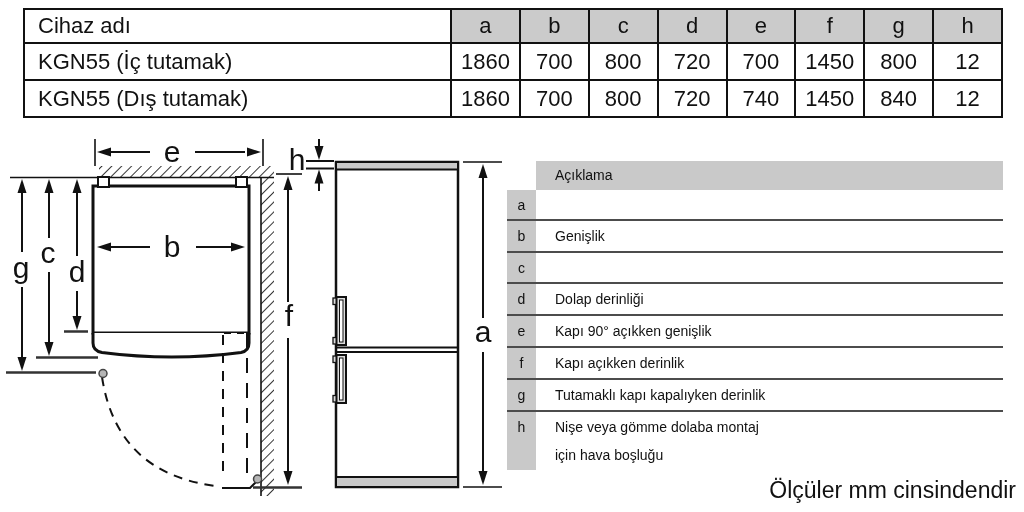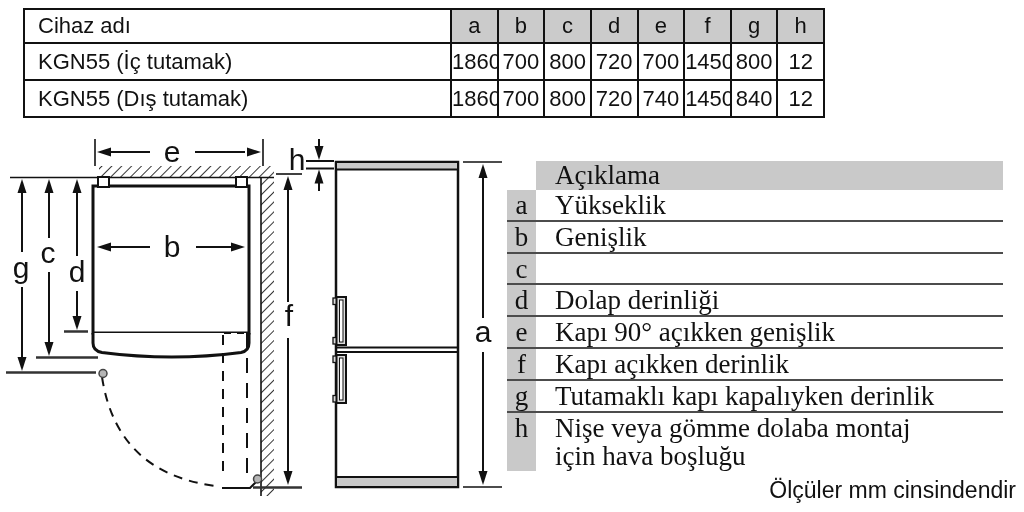--- a/index.html
+++ b/index.html
@@ -2,36 +2,36 @@
 <html><head>
 <meta charset="utf-8">
 <style>
   html,body{margin:0;padding:0;background:#ffffff;}
   .screen{
     position:relative;width:1024px;height:512px;background:#ffffff;overflow:hidden;
     font-family:"Liberation Sans",sans-serif;color:#111;
   }
   
   table.spec{
-    position:absolute;left:23px;top:8px;width:802px;
+    position:absolute;left:23px;top:8px;width:980px;
     border-collapse:collapse;table-layout:fixed;font-size:22px;padding-left:32px;
   }
   table.spec td{
     border:2px solid #111;height:35px;text-align:center;padding:0;
     white-space:nowrap;overflow:hidden;
   }
   table.spec tr.hd td{height:32px;}
   table.spec tr.hd td.dim{background:#cbcbcb;}
   table.spec td.name{text-align:left;padding-left:13px;}
   col.c-name{width:427px;}
   
   svg.diag{position:absolute;left:0;top:130px;}
   svg.diag text{font-family:"Liberation Sans",sans-serif;font-size:30px;fill:#111;stroke:none;}
   
-  .legend{position:absolute;left:507px;top:161px;width:496px;font-size:27px;font-family:Liberation Serif, serif;}
+  .legend{position:absolute;left:507px;top:161px;width:496px;font-size:14px;}
   .lg-header{display:flex;height:29px;}
   .lg-spacer{width:29px;}
   .lg-htext{flex:1;background:#c9c9c9;line-height:29px;padding-left:19px;}
   .lg-row{display:flex;border-bottom:2px solid #4c4c4c;box-sizing:border-box;}
   .lg-row.last{border-bottom:none;}
   .lg-key{width:29px;background:#c9c9c9;text-align:center;line-height:28px;padding-top:1px;}
   .lg-text{flex:1;padding:1px 0 1px 19px;line-height:28px;white-space:pre-line;}
   
   .footer-note{position:absolute;right:8px;top:477px;font-size:23px;}
 </style>
@@ -219,21 +219,20 @@
     </g>
   </svg>
 
   <div class="legend">
     <div class="lg-header">
       <div class="lg-spacer"></div>
       <div class="lg-htext">Açıklama</div>
     </div>
     <div class="lg-row">
       <div class="lg-key">a</div>
-      <div class="lg-text">Yükseklik</div>
     </div>
     <div class="lg-row">
       <div class="lg-key">b</div>
       <div class="lg-text">Genişlik</div>
     </div>
     <div class="lg-row">
       <div class="lg-key">c</div>
     </div>
     <div class="lg-row">
       <div class="lg-key">d</div>

